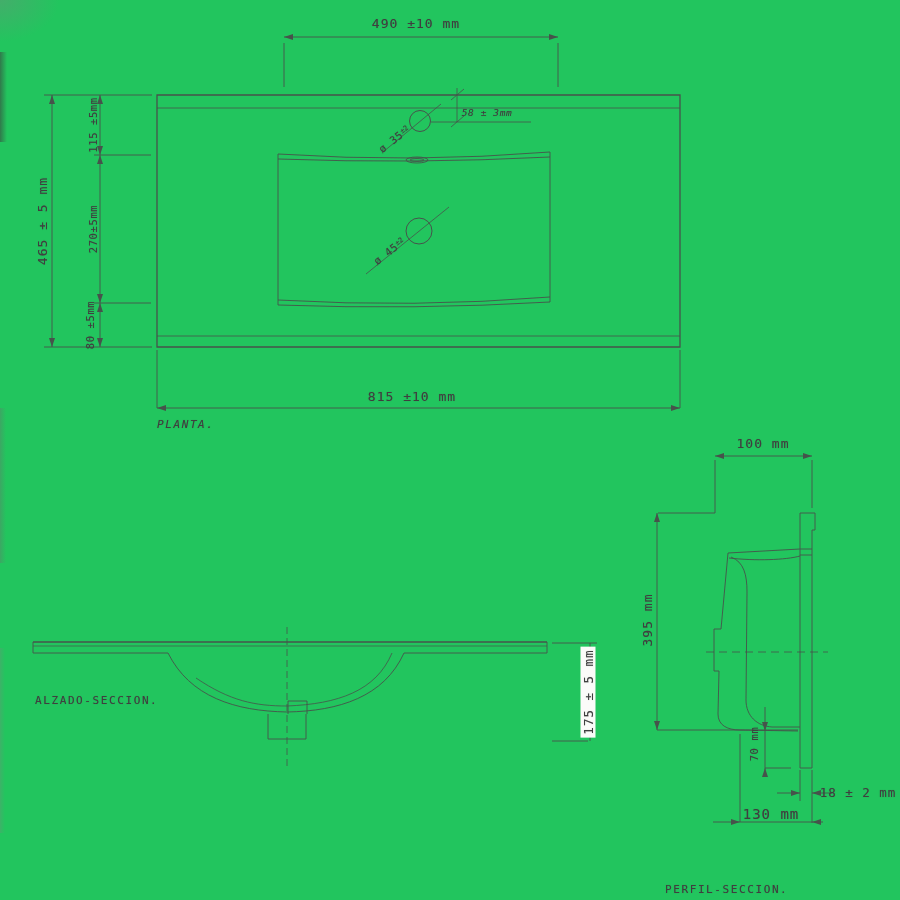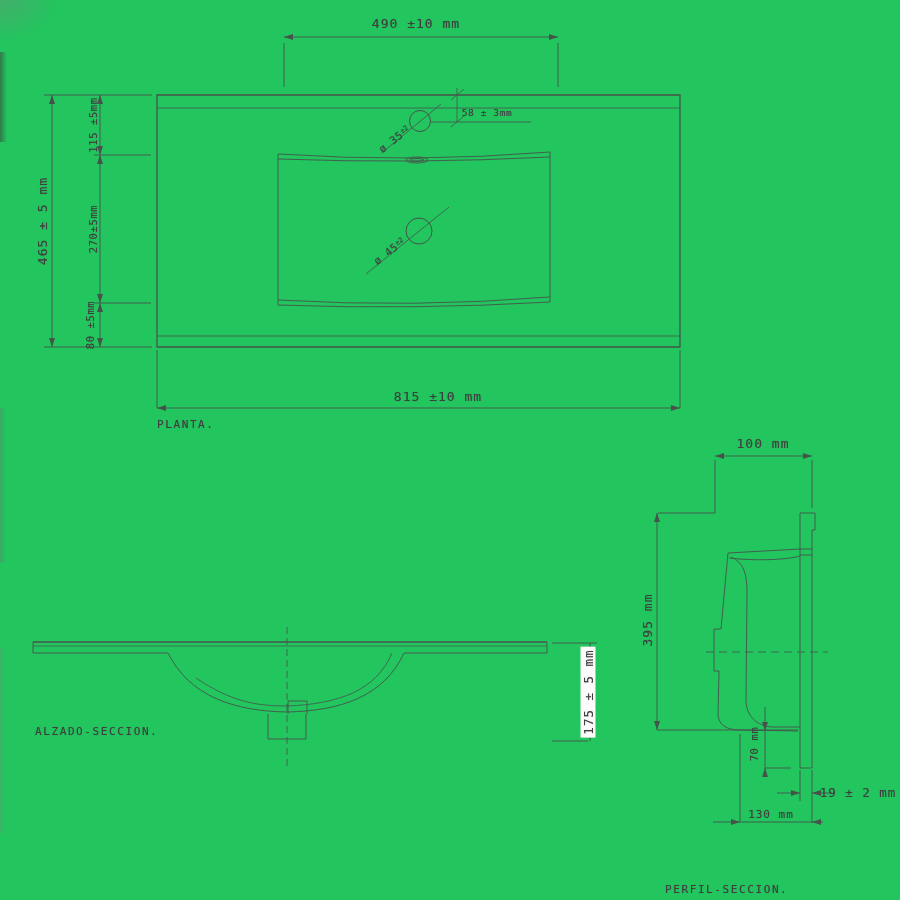--- a/index.html
+++ b/index.html
@@ -18,21 +18,21 @@
   }
   .rt{ transform:translate(-50%,-50%) rotate(-90deg); }
   .diag{ transform:translate(-50%,-50%) rotate(-38deg); }
   .lbl{
     position:absolute;white-space:nowrap;transform:translate(0,-50%);
     letter-spacing:1.6px;font-size:11px;
     text-shadow:0 0 .7px rgba(70,70,70,.55);
   }
   .fs13{font-size:13px;}
   .fs12{font-size:12.5px;}
-  .fs11{font-size:11px;}
+  .fs11{font-size:14px;}
   .fs10{font-size:10.5px;letter-spacing:.6px;}
   .fs9{font-size:9.5px;letter-spacing:.6px;}
   .bg{background:#fbfbf9;padding:0 3px;}
   sup.tol{font-size:7px;letter-spacing:0;vertical-align:3px;}
   .artifact{position:absolute;pointer-events:none;}
 </style>
 </head>
 <body>
 
 <div class="canvas">
@@ -188,51 +188,51 @@
         <path d="M740,734 V822"></path>
         <path d="M713,822 H740" marker-end="url(#arr)"></path>
         <path d="M823,822 H812" marker-end="url(#arr)"></path>
         <path d="M740,822 H812"></path>
       </g>
     </g>
   </svg>
 
   <div class="t fs13" style="left:416px;top:23px;">490 ±10 mm</div>
 
-  <div class="t fs9" style="left:487px;top:112px;">58 ± 3mm</div>
+  <div class="t fs9" style="left:487px;top:112px;font-style:italic;">58 ± 3mm</div>
 
   <div class="t diag fs10" style="left:394px;top:139px;">
     <span>ø 35</span><sup class="tol">±2</sup>
   </div>
 
   <div class="t diag fs10" style="left:389px;top:251px;">
     <span>ø 45</span><sup class="tol">±2</sup>
   </div>
 
   <div class="t rt fs13" style="left:42px;top:221px;">465 ± 5 mm</div>
 
   <div class="t rt fs10" style="left:93px;top:125px;">115 ±5mm</div>
 
   <div class="t rt fs10" style="left:93px;top:229px;">270±5mm</div>
 
   <div class="t rt fs10" style="left:90px;top:325px;">80 ±5mm</div>
 
-  <div class="t fs13" style="left:438px;top:396px;">815 ±10 mm</div>
-
-  <div class="lbl" style="left:157px;top:424px;">PLANTA.</div>
-
-  <div class="lbl" style="left:35px;top:731px;">ALZADO-SECCION.</div>
+  <div class="t fs13" style="left:412px;top:396px;">815 ±10 mm</div>
+
+  <div class="lbl" style="left:157px;top:424px;font-style:italic;">PLANTA.</div>
+
+  <div class="lbl" style="left:35px;top:700px;">ALZADO-SECCION.</div>
 
   <div class="t rt fs12 bg" style="left:588px;top:692px;">175 ± 5 mm</div>
 
   <div class="t fs13" style="left:763px;top:443px;">100 mm</div>
 
   <div class="t rt fs13" style="left:647px;top:620px;">395 mm</div>
 
   <div class="t rt fs10" style="left:754px;top:744px;">70 mm</div>
 
-  <div class="t fs12" style="left:858px;top:792px;">19 ± 2 mm</div>
+  <div class="t fs12" style="left:858px;top:792px;">18 ± 2 mm</div>
 
   <div class="t fs11" style="left:771px;top:814px;">130 mm</div>
 
   <div class="lbl" style="left:665px;top:889px;">PERFIL-SECCION.</div>
 
 </div>
 
 </body></html>

